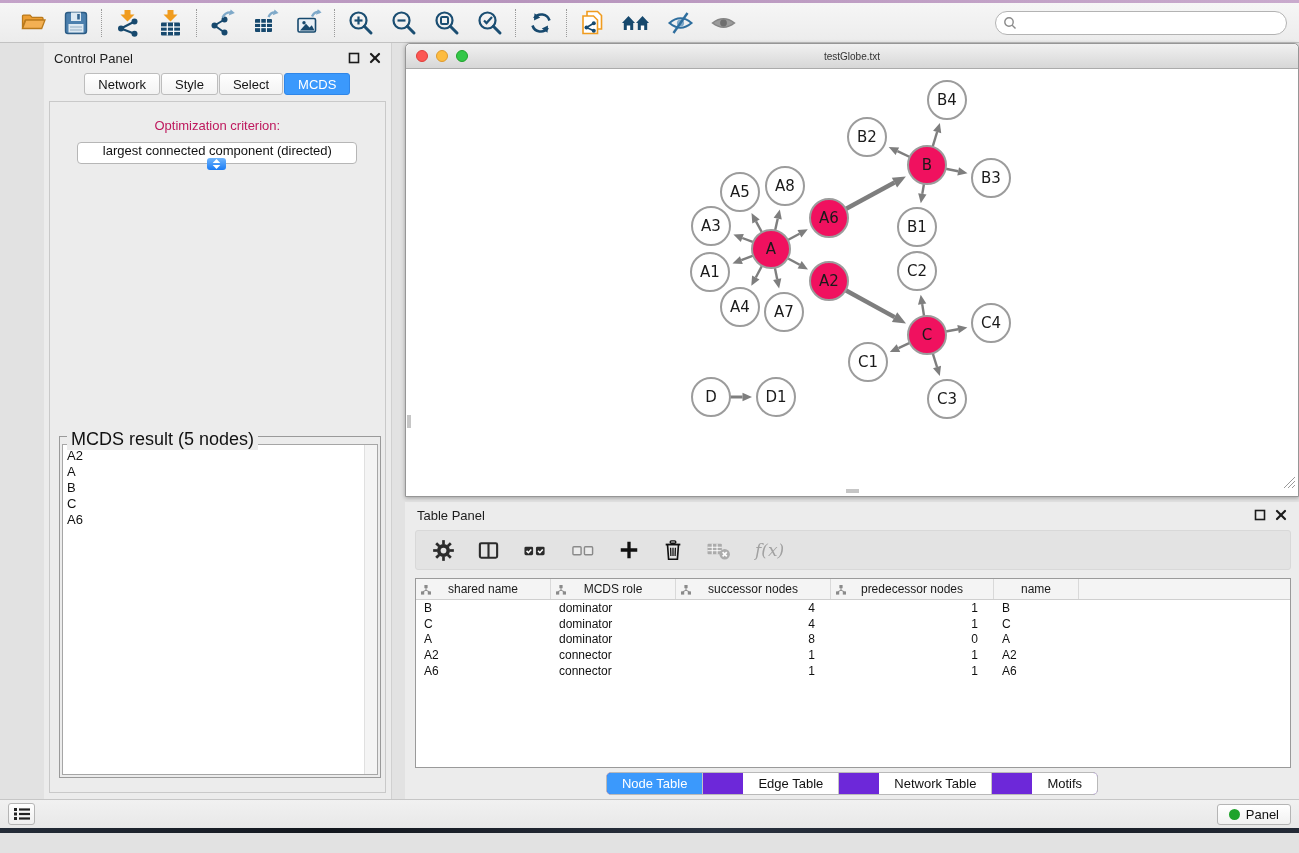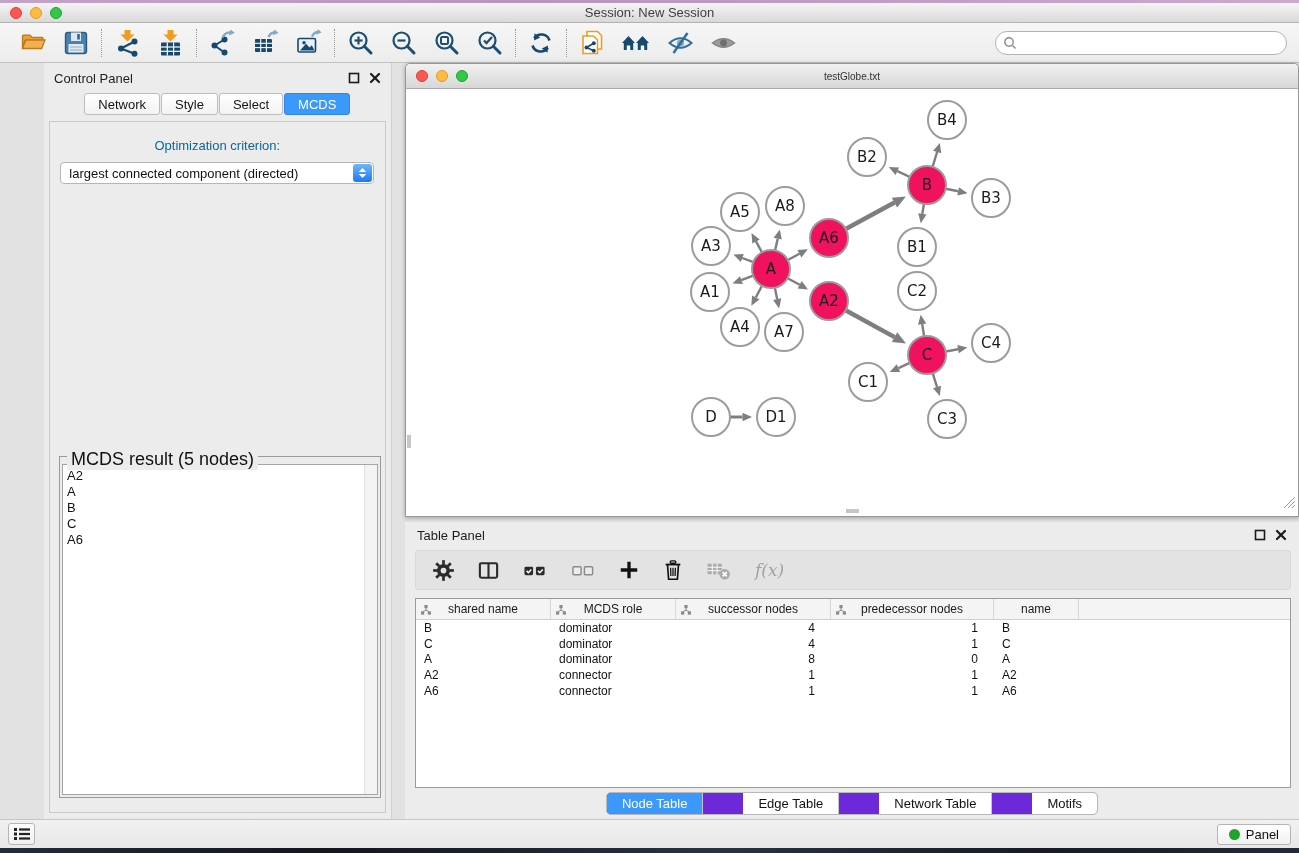--- a/index.html
+++ b/index.html
@@ -31,22 +31,22 @@
   .main-gap{width:15px;}
   
   .control-panel{width:390px;background:#ececec;display:flex;flex-direction:column;border-right:1px solid #d0d0d0;}
   .panel-header{height:30px;display:flex;align-items:center;padding:0 10px;font-size:13px;color:#1d1d1d;}
   .wicons{margin-left:auto;display:flex;gap:9px;align-items:center;}
   .wicons .ticon{cursor:pointer;}
   .cp-tabs{display:flex;justify-content:center;gap:1px;height:24px;}
   .cp-tab{font-size:13px;padding:3px 13px 0;background:linear-gradient(#ffffff,#f3f3f3);border:1px solid #bdbdbd;border-radius:3px;color:#141414;cursor:pointer;height:22px;}
   .cp-tab.active{background:#3b99fc;border-color:#2f86e8;color:#fff;}
   .cp-content{flex:1;margin:4px 5px 6px;border:1px solid #c9c9c9;background:#ececec;display:flex;flex-direction:column;align-items:center;padding:16px 0 8px;}
-  .opt-label{font-size:13px;color:#0369a1;}
-  .select-box{margin-top:9px;width:314px;height:22px;display:flex;align-items:center;background:#fff;border:1px solid #b6b6b6;border-radius:4px;cursor:pointer;}
+  .opt-label{font-size:13px;color:#be185d;}
+  .select-box{margin-top:9px;width:280px;height:22px;display:flex;align-items:center;background:#fff;border:1px solid #b6b6b6;border-radius:4px;cursor:pointer;flex-direction:column;}
   .select-text{flex:1;font-size:13px;padding:0 8px;color:#111;white-space:nowrap;}
   .select-stepper{width:19px;height:18px;margin-right:1px;background:linear-gradient(#6fb5fd,#1a7bf4);border-radius:3px;display:flex;align-items:center;justify-content:center;}
   .btn-row{margin-top:13px;display:flex;gap:14px;}
   .mac-btn{font-family:inherit;font-size:13px;padding:3px 15px;background:linear-gradient(#ffffff,#f1f1f1);border:1px solid #b6b6b6;border-radius:4px;color:#111;cursor:pointer;}
   .groupbox{margin-top:auto;align-self:stretch;margin:auto 4px 6px 9px;height:342px;border:1px solid #9a9a9a;position:relative;padding:7px 2px 2px;}
   .groupbox-title{position:absolute;top:-8px;left:7px;background:#ececec;padding:0 4px;font-size:18px;color:#111;}
   .result-list{background:#fff;border:1px solid #a6a6a6;height:100%;display:flex;}
   .list-items{flex:1;padding:3px 0 0 4px;font-size:13px;line-height:16px;color:#111;}
   .list-scroll{width:13px;background:#f4f4f4;border-left:1px solid #e0e0e0;}
   
@@ -80,28 +80,20 @@
   .list-btn{width:27px;height:22px;border:1px solid #b5b5b5;background:linear-gradient(#fff,#efefef);border-radius:3px;display:flex;align-items:center;justify-content:center;cursor:pointer;}
   .memory-btn{margin-left:auto;display:flex;align-items:center;gap:6px;border:1px solid #b5b5b5;background:linear-gradient(#fff,#f1f1f1);border-radius:3px;padding:2px 11px;font-size:13px;color:#111;cursor:pointer;}
   .mem-dot{width:11px;height:11px;border-radius:50%;background:#1fa32b;display:inline-block;}
 </style>
 </head>
 <body>
 
 <div class="screen">
   <div class="desktop-top"></div>
 
-  <div class="titlebar">
-    <div class="lights">
-      <span class="light red"></span>
-      <span class="light yellow"></span>
-      <span class="light green"></span>
-    </div>
-    <div class="title-text">Session: New Session</div>
-  </div>
 
   <div class="toolbar">
     <div class="tgroups" id="toolbar-groups">
         <div class="tgroup">
           <span class="ticon">
             <svg width="27" height="27" viewBox="0 0 27 27">
               <path d="M2.5 19.5 V7 a.9 .9 0 0 1 .9-.9 h6.6 l2.1 2.3 h10 a.9 .9 0 0 1 .9 .9 v2 H5 Z" fill="#ED9F34" stroke="#BA7A1C" stroke-width="1.3"></path>
               <path d="M2.5 19.5 L5.8 11 H25 L21.7 19.5 Z" fill="#F3B053" stroke="#BA7A1C" stroke-width="1.3"></path>
             </svg>
           </span>

